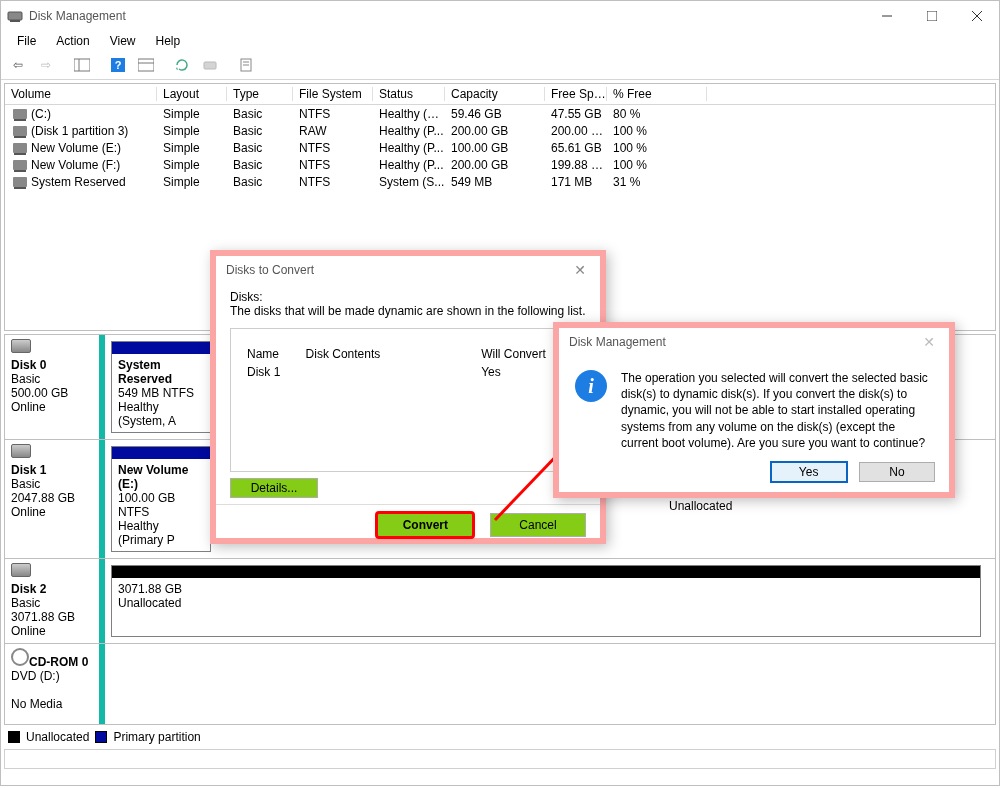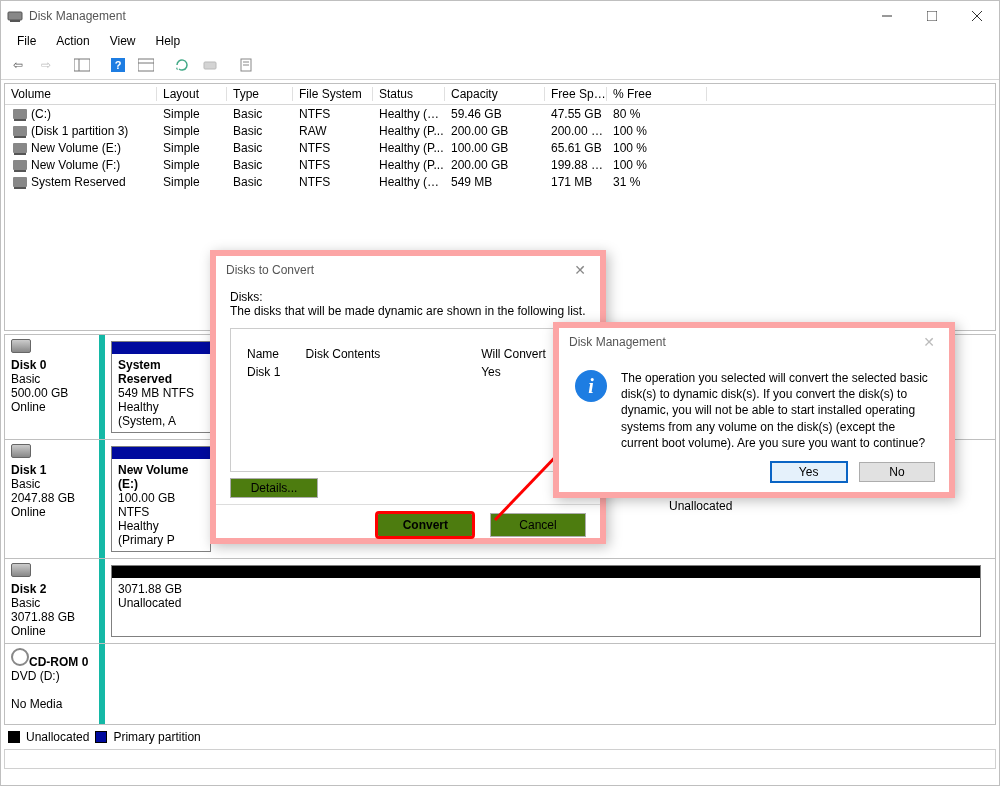--- a/index.html
+++ b/index.html
@@ -181,21 +181,21 @@
   .dlg-body { padding: 6px 14px; font-size:12px;}
   .dlg-list-header, .dlg-list-row {
     display:flex; font-size:12px; padding:2px 0;
   }
   .dlc1{width:60px;} .dlc2{width:180px;} .dlc3{width:90px;}
   .dlg-list {
     border:1px solid #ccc; height:110px; margin-top:4px; padding:16px;
   }
   .dlg1 .btn {
     border:1px solid #adadad;
-    background:#4d7c0f;
+    background:#84cc16;
     padding:2px 14px;
     font-size:12px;
     min-width:58px;
     text-align:center;
     display:inline-block;
   }
   .dlg1 .btnrow{
     text-align:right; padding:8px 14px 10px 14px;
   }
   .highlight-red { outline:3px solid #f00; outline-offset:-1px; border-radius:2px;}
@@ -386,21 +386,21 @@
           <div class="vcol vc8">100 %</div>
         </div>
         <div class="vol-row">
           <div class="vcol vc1">
             <span class="vol-icon"></span>
             <span>System Reserved</span>
           </div>
           <div class="vcol vc2">Simple</div>
           <div class="vcol vc3">Basic</div>
           <div class="vcol vc4">NTFS</div>
-          <div class="vcol vc5">Healthy (S...</div>
+          <div class="vcol vc5">System (S...</div>
           <div class="vcol vc6">549 MB</div>
           <div class="vcol vc7">171 MB</div>
           <div class="vcol vc8">31 %</div>
         </div>
       </div>
   </div>
 
   <div class="disk-pane" id="disk-pane">
       <div class="disk-row">
         <div class="disk-info"><span class="disk-glyph"></span><br><b>Disk 0</b><br>Basic<br>500.00 GB<br>Online</div>

